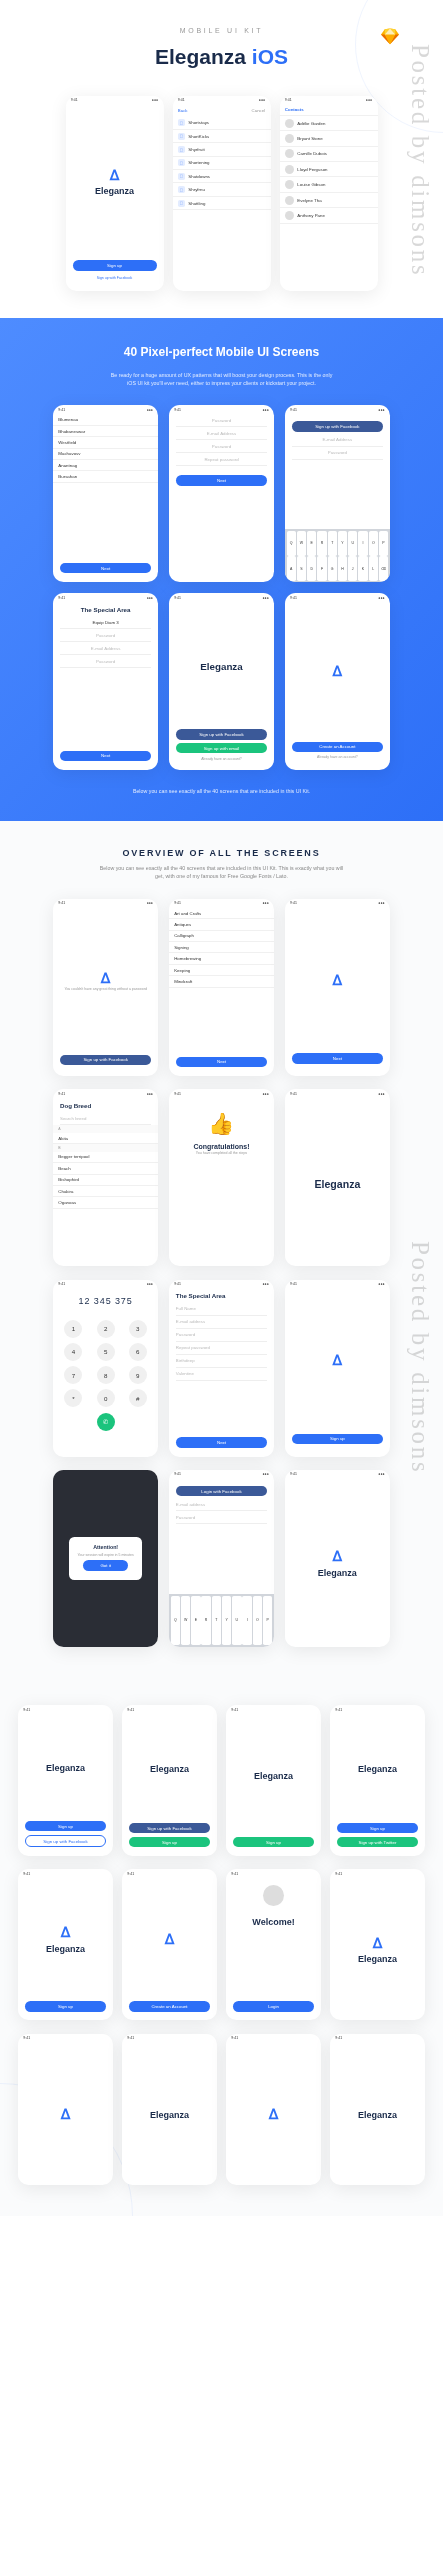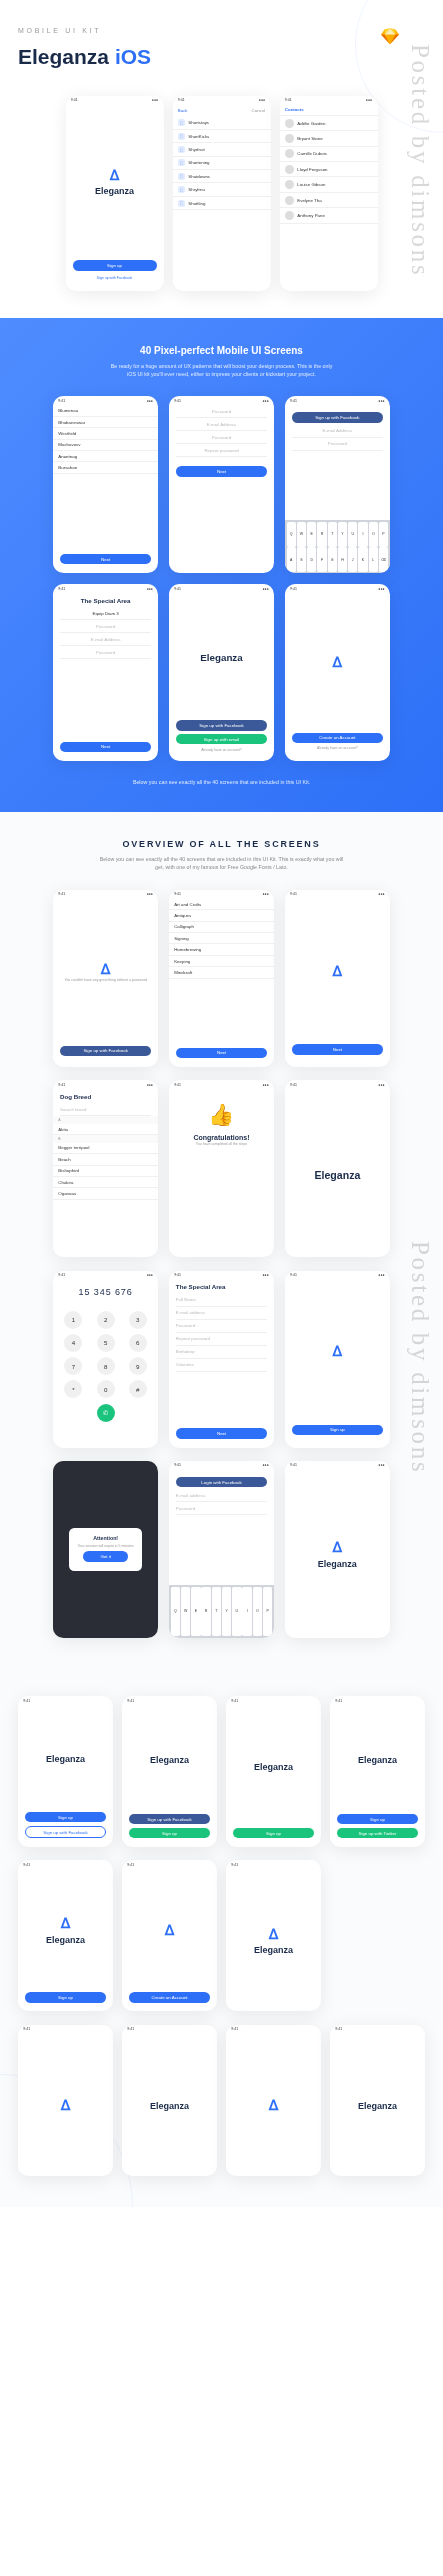--- a/index.html
+++ b/index.html
@@ -1,40 +1,40 @@
 <!DOCTYPE html>
 <html style="font-size:14px"><head>
 <meta charset="utf-8">
 <style>
 *{margin:0;padding:0;box-sizing:border-box;font-family:-apple-system,BlinkMacSystemFont,'Segoe UI',sans-serif}
 body{background:#fff;width:443px;position:relative}
 .watermark{position:absolute;right:9px;font-size:25px;color:rgba(100,100,100,.25);writing-mode:vertical-rl;text-orientation:mixed;font-family:Georgia,serif;letter-spacing:2.7px;z-index:100}
 .wm1{top:44px}
 .wm2{top:1241px}
-.header{text-align:left;padding:27px 18px 18px}
+.header{text-align:center;padding:27px 18px 18px}
 .kicker{font-size:7px;letter-spacing:2.7px;color:#999;margin-bottom:10.6px}
 .title{font-size:21px;font-weight:700;color:#1a2b4a}
 .title .ios{color:#2d6ff7}
 .sketch-icon{display:inline-block;width:18px;height:18px;position:absolute;right:44px;top:27px}
 .hero-row{display:flex;justify-content:center;gap:9px;padding:9px 18px 27px}
 .phone{background:#fff;border-radius:10.6px;box-shadow:0 3.5px 18px rgba(0,0,0,.08);width:89px;height:177px;position:relative;overflow:hidden;display:flex;flex-direction:column}
 .phone-lg{width:98px;height:195px}
 .status-bar{height:9px;display:flex;justify-content:space-between;align-items:center;padding:0 5.3px;font-size:3.5px;color:#333}
 .logo-m{color:#2d6ff7;font-size:14px;font-weight:700;text-align:center}
 .brand{font-size:9px;font-weight:700;color:#1a2b4a;text-align:center;margin-top:3.5px}
 .btn{border-radius:9px;padding:2.7px 7px;font-size:4.4px;text-align:center;color:#fff;margin:1.8px 7px}
 .btn-blue{background:#2d6ff7}
 .btn-green{background:#1bc47d}
 .btn-fb{background:#3b5998}
 .btn-outline{border:0.9px solid #2d6ff7;color:#2d6ff7;background:transparent}
 .phone-center{display:flex;flex-direction:column;justify-content:center;align-items:center;flex:1}
 .link-txt{font-size:3.5px;color:#2d6ff7;text-align:center;margin-top:3.5px}
 .small-txt{font-size:3.5px;color:#999;text-align:center;margin-top:1.8px}
 .blue-section{background:linear-gradient(135deg,#4e8cff,#2d6ff7);padding:27px 18px;color:#fff;text-align:center}
-.blue-title{font-size:10px;font-weight:600;margin-bottom:7px}
+.blue-title{font-size:12px;font-weight:600;margin-bottom:13px}
 .blue-desc{font-size:5.3px;opacity:.85;max-width:231px;margin:0 auto 18px;line-height:1.5}
 .blue-grid{display:grid;grid-template-columns:repeat(3,1fr);gap:10.6px;max-width:337px;margin:0 auto}
 .blue-grid .phone{width:100%;height:177px}
 .blue-foot{font-size:5.3px;opacity:.85;margin-top:18px}
 .overview-section{background:#fafbfc;padding:27px 10px}
 .ov-title{font-size:9px;letter-spacing:1.8px;text-align:center;font-weight:600;color:#1a2b4a;margin-bottom:7px}
 .ov-desc{font-size:5.3px;color:#888;text-align:center;max-width:248px;margin:0 auto 18px;line-height:1.5}
 .ov-grid{display:grid;grid-template-columns:repeat(3,1fr);gap:10.6px;max-width:337px;margin:0 auto 13.3px}
 .ov-grid .phone{width:100%;height:177px}
 .list-item{display:flex;align-items:center;padding:2.7px 5.3px;border-bottom:0.9px solid #f0f0f0;font-size:4.4px;color:#333}
@@ -394,21 +394,21 @@
         </div>
     </div>
   </div>
 
   <div class="ov-grid">
     <div class="phone">
       <div class="status-bar">
           <span>9:41</span>
           <span>●●●</span>
         </div>
-      <div class="big-num">15 345 676</div>
+      <div class="big-num">12 345 375</div>
       <div class="dialpad">
         <div class="dial-key">1</div>
           <div class="dial-key">2</div>
           <div class="dial-key">3</div>
         <div class="dial-key">4</div>
           <div class="dial-key">5</div>
           <div class="dial-key">6</div>
         <div class="dial-key">7</div>
           <div class="dial-key">8</div>
           <div class="dial-key">9</div>
@@ -556,20 +556,30 @@
         <div class="phone-center">
           <div class="logo-m">ᐃ</div>
         </div>
         <div class="btn btn-blue">Create an Account</div>
         <div style="height:7px"></div>
       </div>
     <div class="phone">
         <div class="status-bar">
           <span>9:41</span>
         </div>
+        <div class="avatar-lg"></div>
+        <div class="brand" style="text-align:center">Welcome!</div>
+        <div style="flex:1"></div>
+        <div class="btn btn-blue">Login</div>
+        <div style="height:7px"></div>
+      </div>
+    <div class="phone">
+        <div class="status-bar">
+          <span>9:41</span>
+        </div>
         <div class="phone-center">
           <div class="logo-m">ᐃ</div>
           <div class="brand">Eleganza</div>
         </div>
       </div>
   </div>
   <div class="bg-row">
     <div class="phone">
         <div class="status-bar">
           <span>9:41</span>

